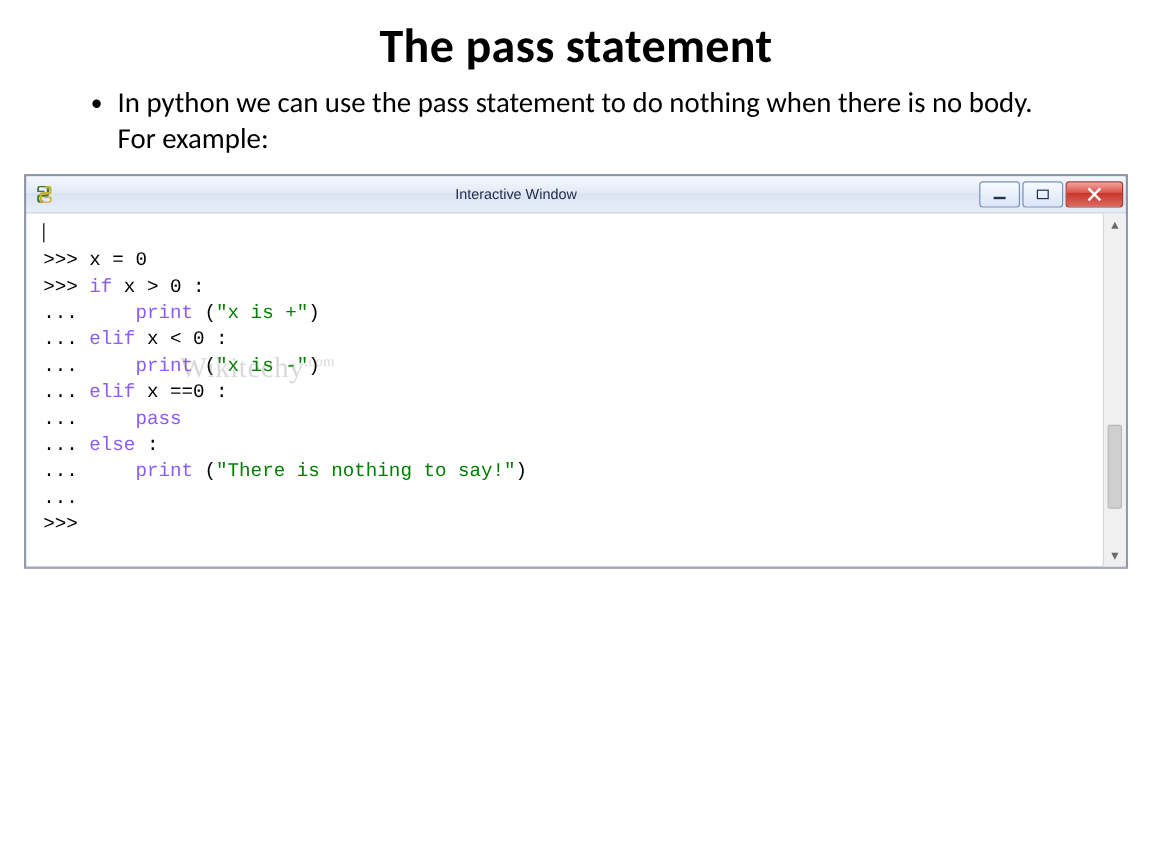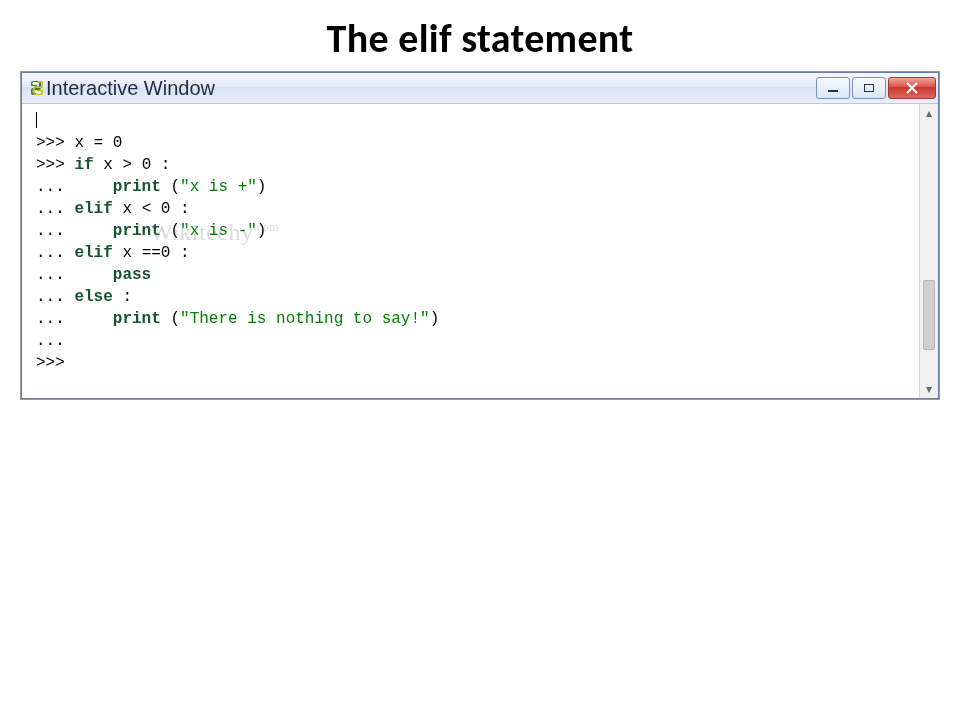--- a/index.html
+++ b/index.html
@@ -56,22 +56,22 @@
     padding-left: 6px;
   }
   .titlebar-left {
     display: flex;
     align-items: center;
     gap: 8px;
   }
   .app-icon { width: 18px; height: 18px; }
   .window-title {
     flex: 1;
-    text-align: left;
-    font-size: 20px;
+    text-align: center;
+    font-size: 12px;
     color: #1f2a44;
     font-family: "Segoe UI", Arial, sans-serif;
   }
   .win-buttons {
     display: flex;
     height: 100%;
     align-items: center;
     padding-right: 2px;
     gap: 0;
   }
@@ -134,21 +134,21 @@
   .vsb .arrow.down { bottom:0; }
   .vsb .thumb {
     position:absolute; left:3px; right:3px;
     top: 176px; height: 68px;
     background:#cfcfcf;
     border:1px solid #b8b8b8;
     border-radius:2px;
   }
 
   .tok-prompt { color:#000; }
-  .tok-kw    { color:#14532d; font-weight:700; }
+  .tok-kw    { color:#8b5cf6; font-weight:400; }
   .tok-op    { color:#000; }
   .tok-num   { color:#000; }
   .tok-id    { color:#000; }
   .tok-str   { color:#007f00; }
   .codeline { white-space: pre; }
 
   .watermark {
     position:absolute;
     left: 128px; top: 112px;
     font-family: Georgia, serif;
@@ -157,22 +157,27 @@
     pointer-events:none;
     letter-spacing:0.5px;
   }
   .watermark .dot { font-size:12px; vertical-align:super; }
 </style>
 </head>
 <body>
 
 <div class="slide">
 
-  <div class="title">The elif statement</div>
-
+  <div class="title">The pass statement</div>
+
+  <div class="bullets">
+    <ul>
+      <li>In python we can use the pass statement to do nothing when there is no body.  For example:</li>
+    </ul>
+  </div>
 
   <div class="window-wrap">
     <div class="window">
       <div class="titlebar">
         <div class="titlebar-left">
           <span class="app-icon">
             <svg viewBox="0 0 18 18" width="18" height="18">
               <path d="M5 2 Q3 2 3 4 L3 7 L9 7 L9 6 L5 6 Q4.5 6 4.5 5 L4.5 4 Q4.5 3 5.5 3 L10 3 Q11 3 11 4 L11 8 Q11 9 10 9 L5 9 Q3 9 3 11 L3 14 Q3 16 5 16 L8 16 L8 14 L5.5 14 Q4.5 14 4.5 13 L4.5 11.5 Q4.5 11 5 11 L10.5 11 Q13 11 13 8.5 L13 4 Q13 2 11 2 Z" fill="#3d7a3a"></path>
               <circle cx="5.7" cy="4.2" r="0.8" fill="#fff"></circle>
               <path d="M13 16 Q15 16 15 14 L15 11 L9 11 L9 12 L13 12 Q13.5 12 13.5 13 L13.5 14 Q13.5 15 12.5 15 L8 15 Q7 15 7 14 L7 10 Q7 9 8 9 L13 9 Q15 9 15 7 L15 4 Q15 2 13 2 L10 2 L10 4 L12.5 4 Q13.5 4 13.5 5 L13.5 6.5 Q13.5 7 13 7 L7.5 7 Q5 7 5 9.5 L5 14 Q5 16 7 16 Z" fill="#c9b22e"></path>

